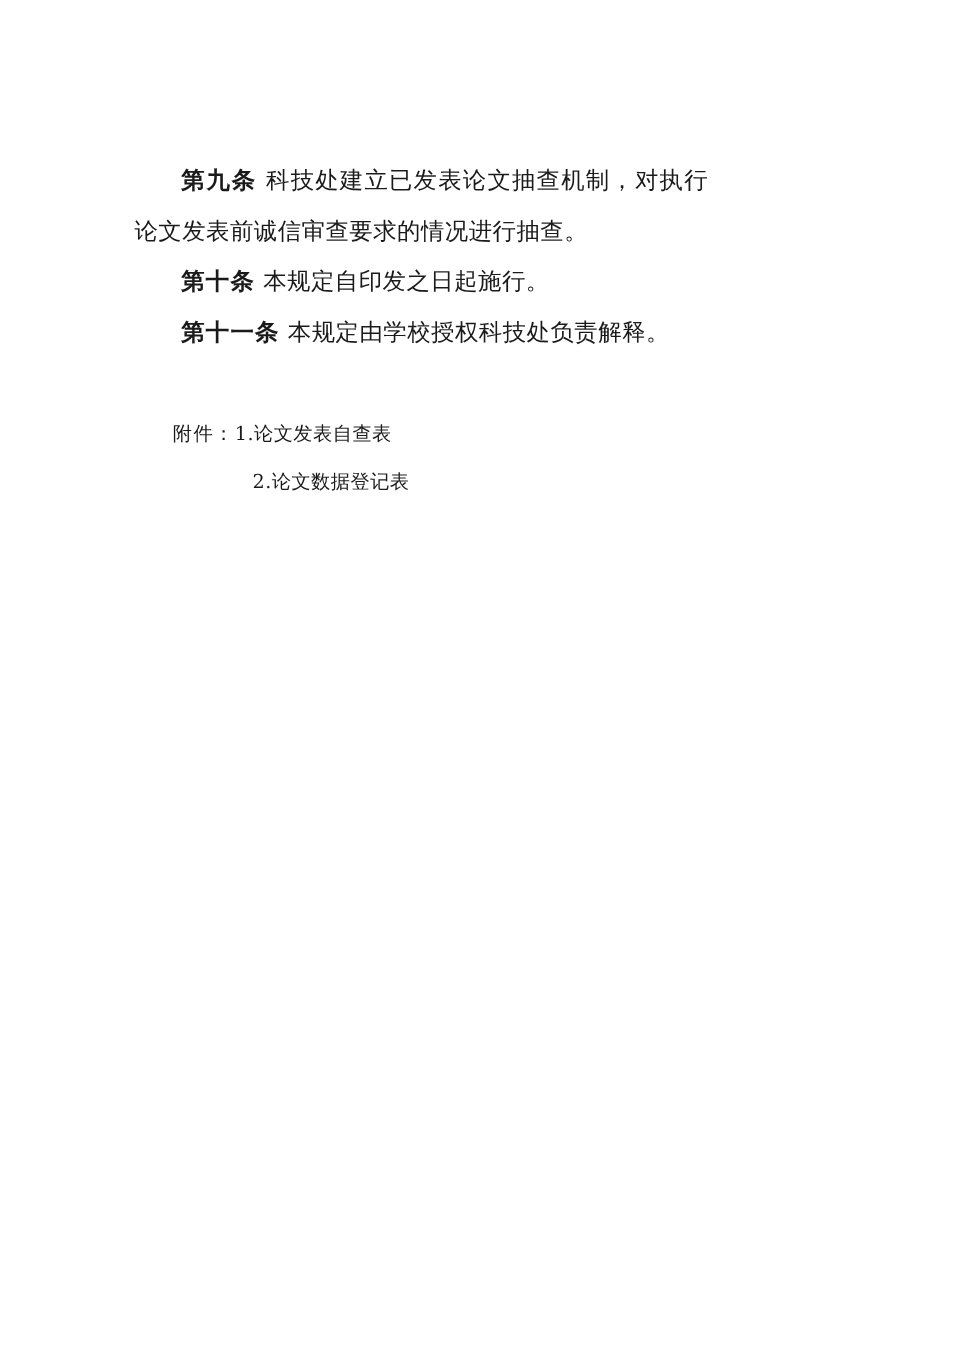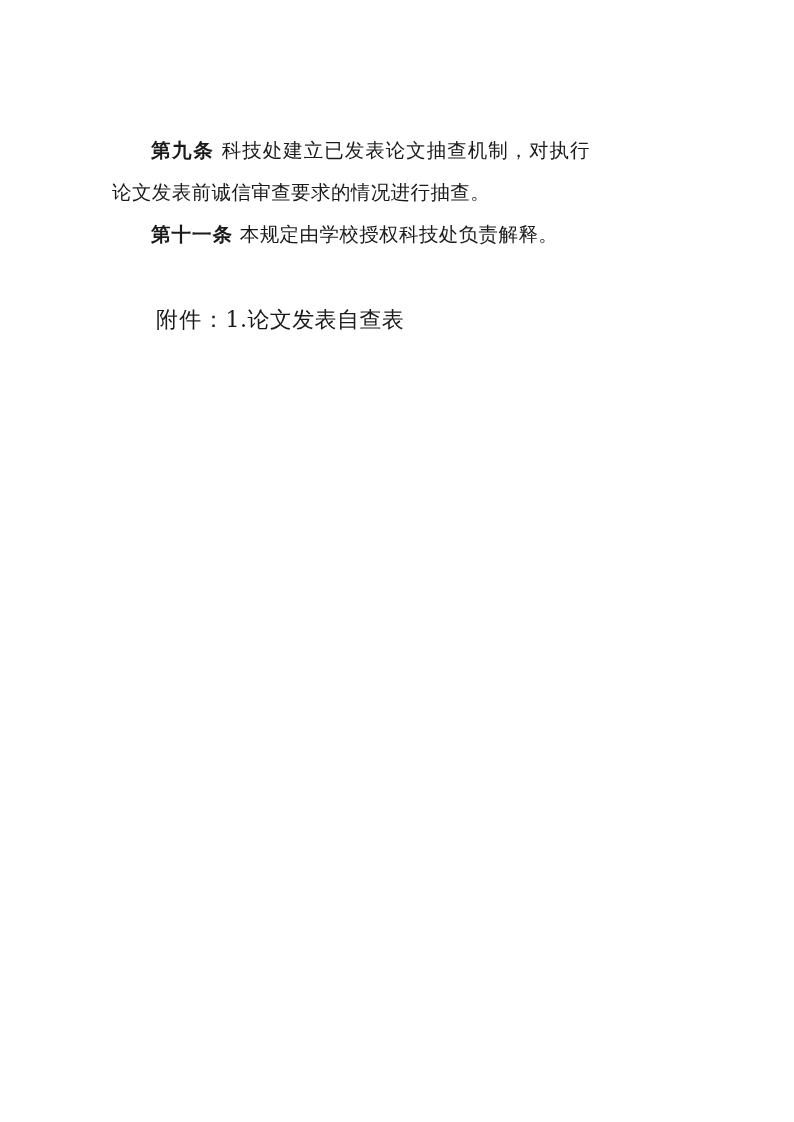--- a/index.html
+++ b/index.html
@@ -35,21 +35,21 @@
   .para .lead {
     font-weight: bold;
     letter-spacing: 1px;
   }
   .para .lead-gap {
     display: inline-block;
     width: 0.35em;
   }
   .attachments {
     margin-top: 44px;
-    font-size: 22px;
+    font-size: 16px;
     line-height: 40px;
     letter-spacing: 0.4px;
   }
   .att-line {
     display: block;
     white-space: pre;
   }
   .att-line.first {
     text-indent: 2em;
   }
@@ -63,22 +63,24 @@
 </head>
 <body>
 
 <div class="page">
 
   <div class="body-text">
 
     <p class="para"><span class="lead">第九条</span><span class="lead-gap"></span><span>科技处建立已发表论文抽查机制，对执行论文发表前诚信审查要求的情况进行抽查。</span></p>
 
 
+    <p class="para"><span class="lead">第十条</span><span class="lead-gap"></span><span>本规定自印发之日起施行。</span></p>
 
     <p class="para"><span class="lead">第十一条</span><span class="lead-gap"></span><span>本规定由学校授权科技处负责解释。</span></p>
 
     <div class="attachments">
       <span class="att-line first"><span class="att-label">附件：</span><span>1.论文发表自查表</span></span>
+      <span class="att-line cont"><span>2.论文数据登记表</span></span>
     </div>
 
   </div>
 
 </div>
 
 </body></html>

